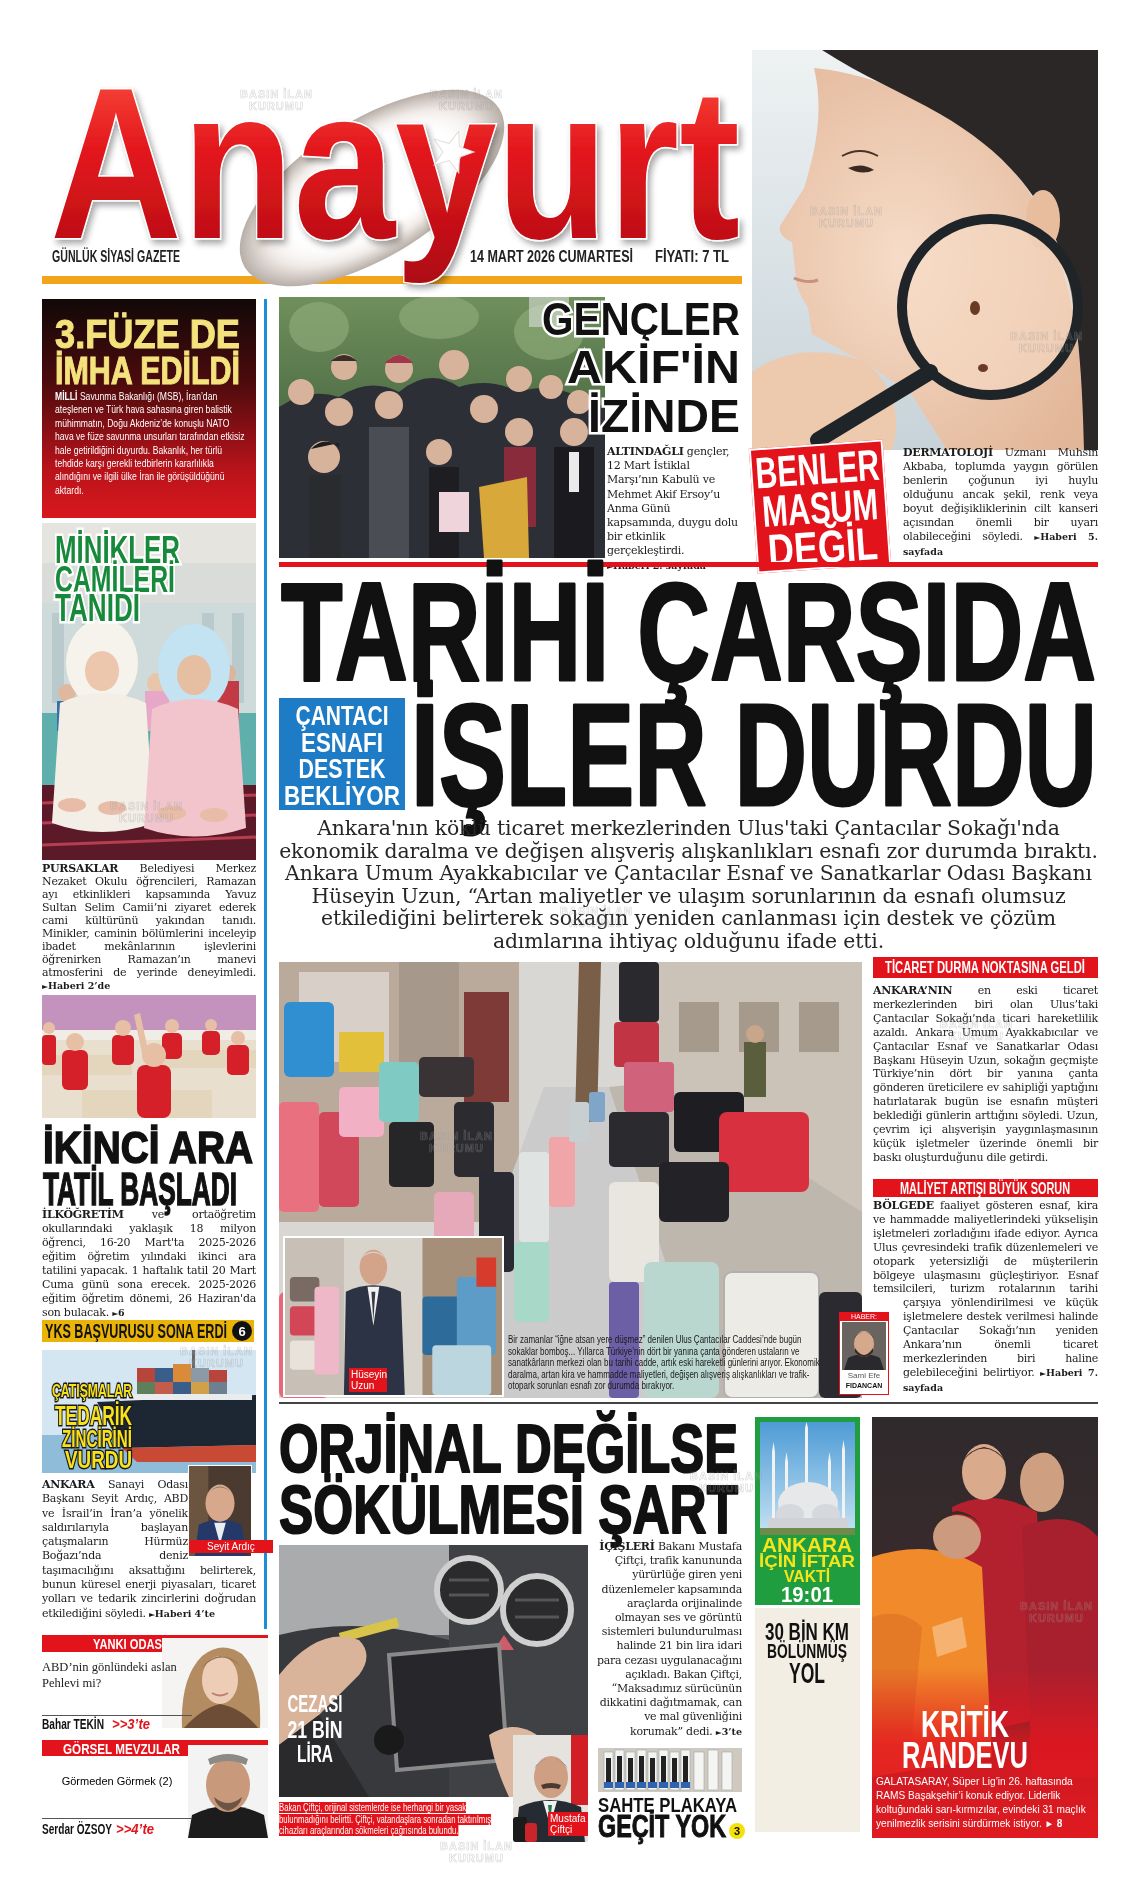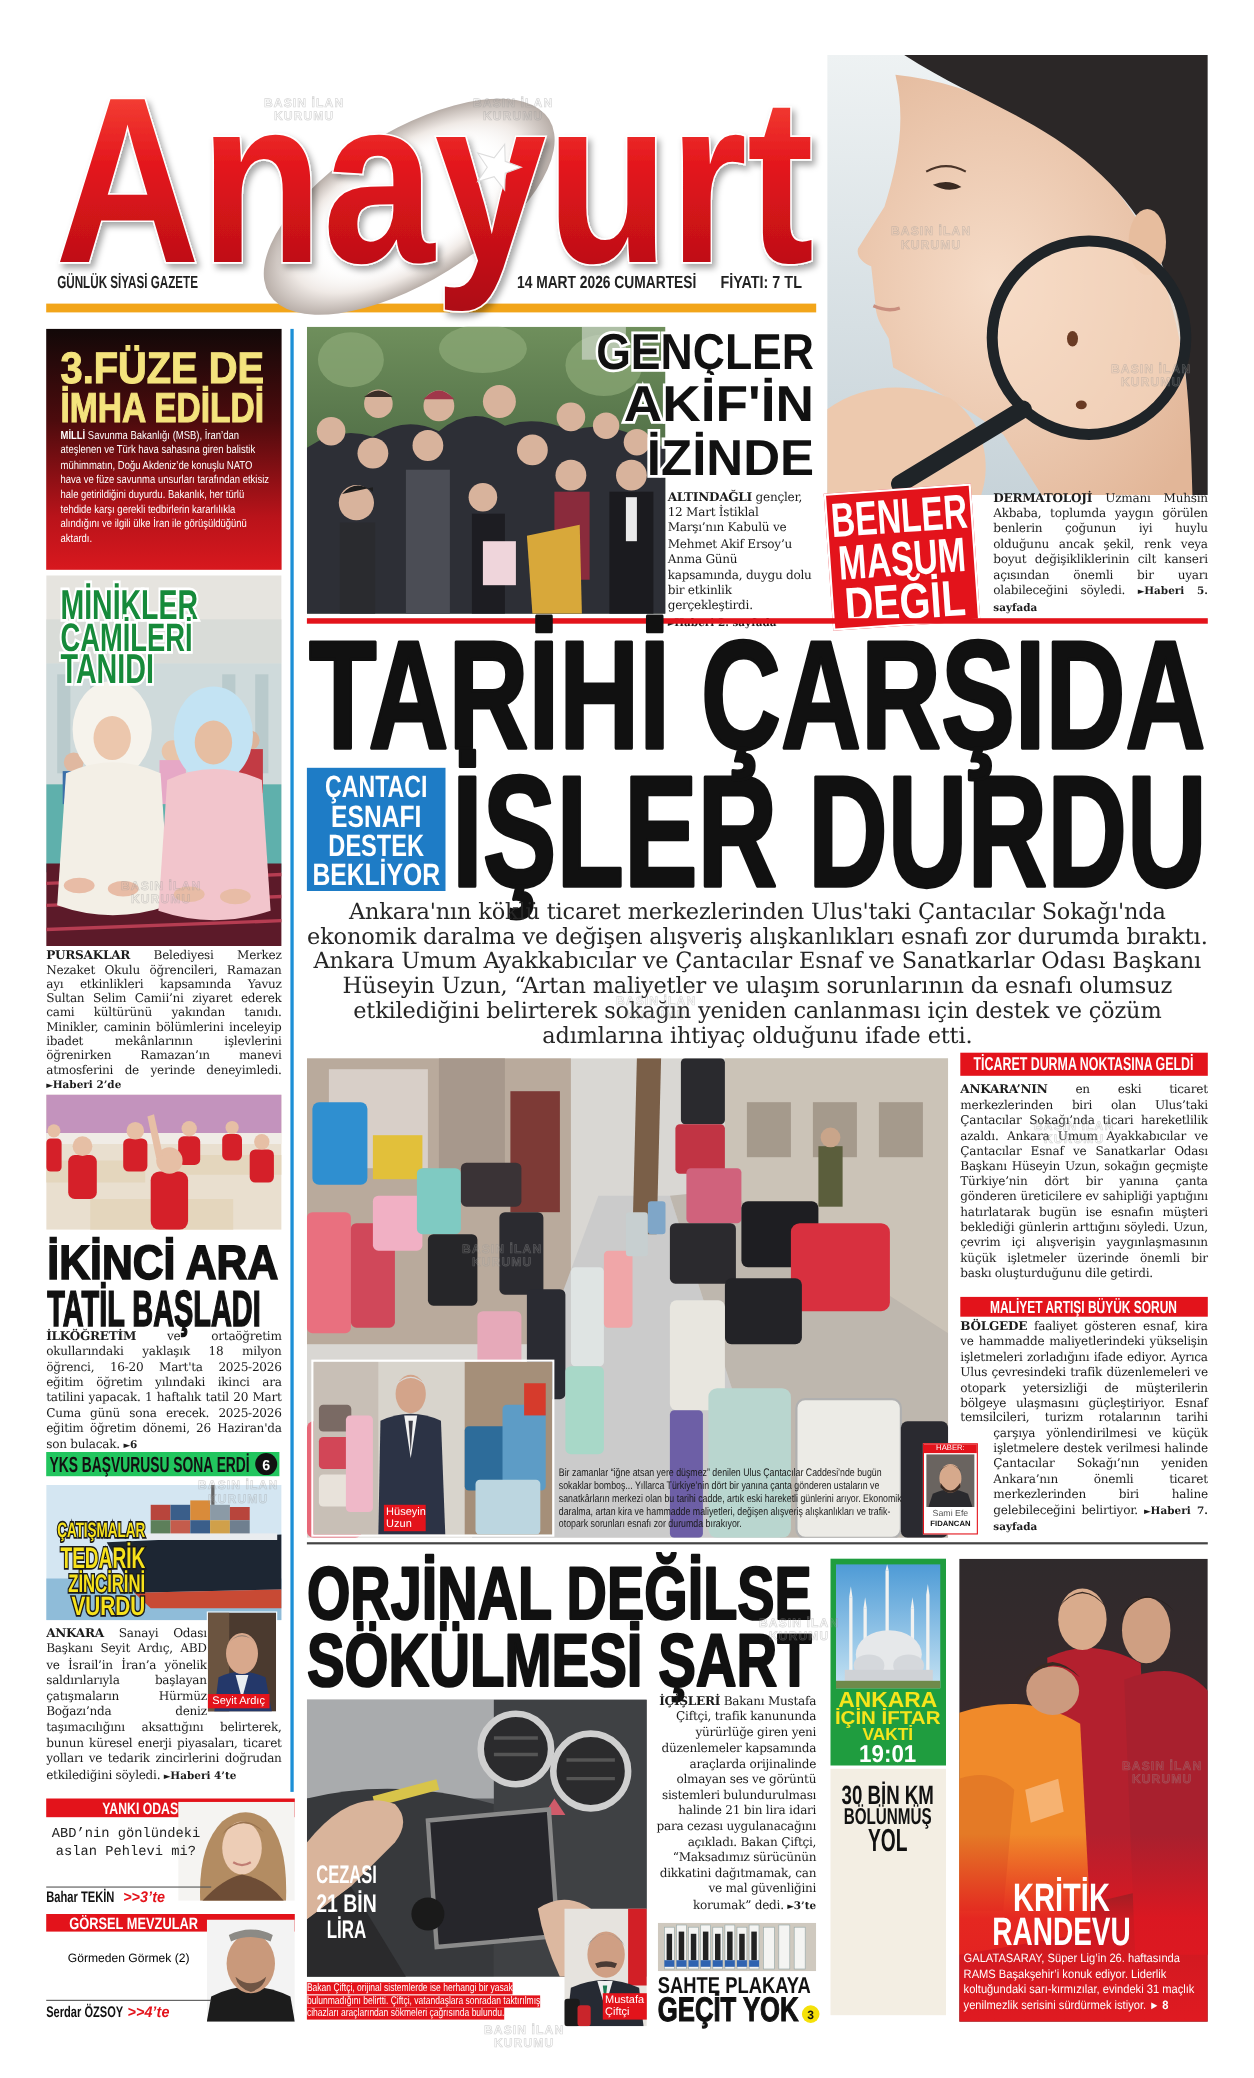--- a/index.html
+++ b/index.html
@@ -177,21 +177,21 @@
     </svg>
   </div>
   <svg class="abs hl" style="left:42px;top:1120px;" width="214" height="90" viewBox="0 0 214 90">
     <text x="1" y="43" textLength="210" lengthAdjust="spacingAndGlyphs" font-size="44" fill="#111" stroke="#111" stroke-width="1.5">İKİNCİ ARA</text>
     <text x="1" y="85" textLength="194" lengthAdjust="spacingAndGlyphs" font-size="46" fill="#111" stroke="#111" stroke-width="1.5">TATİL BAŞLADI</text>
   </svg>
   <div class="abs serif" style="left:42px;top:1208px;width:214px;">
     <span class="b">İLKÖĞRETİM</span> <span>ve ortaöğretim okullarındaki yaklaşık 18 milyon öğrenci, 16-20 Mart'ta 2025-2026 eğitim öğretim yılındaki ikinci ara tatilini yapacak. 1 haftalık tatil 20 Mart Cuma günü sona erecek. 2025-2026 eğitim öğretim dönemi, 26 Haziran'da son bulacak.</span> <span class="arrow">►</span><span class="more">6</span>
   </div>
 
-  <div class="abs" style="left:42px;top:1320px;width:212px;height:22px;background:#22c55e;">
+  <div class="abs" style="left:42px;top:1320px;width:212px;height:22px;background:#eab308;">
     <svg class="hl" width="212" height="22" viewBox="0 0 212 22">
       <text x="3" y="18" textLength="182" lengthAdjust="spacingAndGlyphs" font-size="20" fill="#111">YKS BAŞVURUSU SONA ERDİ</text>
       <circle cx="200" cy="11" r="10" fill="#111"></circle>
       <text x="200" y="16" text-anchor="middle" font-size="13" fill="#fff">6</text>
     </svg>
   </div>
 
   <div class="photo" style="left:42px;top:1350px;width:214px;height:123px;">
     <svg viewBox="0 0 214 123" preserveAspectRatio="none">
       <rect width="214" height="123" fill="#d4e6f2"></rect>
@@ -223,42 +223,42 @@
   <div class="photo" style="left:188px;top:1465px;width:64px;height:92px;border:1px solid #fff;box-sizing:border-box;">
     <svg viewBox="0 0 64 92" preserveAspectRatio="none">
       <rect width="64" height="92" fill="#4b3a2f"></rect>
       <rect x="0" y="0" width="20" height="92" fill="#6b5440"></rect>
       <path d="M6,92 L10,60 Q32,50 54,60 L60,92 Z" fill="#24386a"></path>
       <path d="M26,58 L32,80 L38,58 Z" fill="#e9eef2"></path>
       <ellipse cx="32" cy="38" rx="15" ry="19" fill="#d8a88c"></ellipse>
       <path d="M18,30 Q32,12 46,30 Q40,22 32,22 Q24,22 18,30 Z" fill="#8a7c72"></path>
     </svg>
   </div>
-  <div class="lbl" style="left:189px;top:1540px;font-size:10px;line-height:11px;padding:1px 4px;">Seyit Ardıç</div>
+  <div class="lbl" style="left:189px;top:1540px;font-size:10px;line-height:11px;padding:1px 18px;">Seyit Ardıç</div>
   <div class="abs serif" style="left:42px;top:1478px;width:214px;line-height:14.3px;">
     <div style="float:right;width:68px;height:84px;"></div>
     <span class="b">ANKARA</span> <span>Sanayi Odası Başkanı Seyit Ardıç, ABD ve İsrail’in İran’a yönelik saldırılarıyla başlayan çatışmaların Hürmüz Boğazı’nda deniz taşımacılığını aksattığını belirterek, bunun küresel enerji piyasaları, ticaret yolları ve tedarik zincirlerini doğrudan etkilediğini söyledi.</span> <span class="arrow">►</span><span class="more">Haberi 4’te</span>
   </div>
 
   <div class="bar" style="left:42px;top:1635px;width:226px;height:17px;">
     <svg class="hl" width="226" height="17" viewBox="0 0 226 17">
       <text x="51" y="14" textLength="72" lengthAdjust="spacingAndGlyphs" font-size="15" fill="#fff">YANKI ODASI</text>
     </svg>
   </div>
   <div class="photo" style="left:162px;top:1638px;width:106px;height:90px;">
     <svg viewBox="0 0 106 90" preserveAspectRatio="none">
       <rect width="106" height="90" fill="#f5f4f2"></rect>
       <path d="M20,90 Q18,40 40,18 Q60,2 80,16 Q100,36 98,90 Z" fill="#b38c62"></path>
       <ellipse cx="58" cy="42" rx="18" ry="24" fill="#edcdb6"></ellipse>
       <path d="M40,30 Q58,10 78,28 Q70,18 58,18 Q46,20 40,30 Z" fill="#9a7450"></path>
       <path d="M22,90 Q40,70 58,66 Q80,70 96,90 Z" fill="#6e4d36"></path>
       <path d="M50,55 Q58,60 66,55" stroke="#c07d73" stroke-width="2" fill="none"></path>
     </svg>
   </div>
-  <div class="abs" style="left:42px;top:1659px;width:145px;text-align:center;font-family:Liberation Mono, monospace;font-size:12.5px;line-height:16px;color:#222;">ABD’nin gönlündeki aslan Pehlevi mi?</div>
+  <div class="abs" style="left:42px;top:1659px;width:145px;font-family:Liberation Serif, serif;font-size:12.5px;line-height:16px;color:#222;">ABD’nin gönlündeki aslan Pehlevi mi?</div>
   <div class="abs" style="left:42px;top:1715px;width:150px;height:1px;background:#555;"></div>
   <svg class="abs hl" style="left:42px;top:1716px;" width="120" height="16" viewBox="0 0 120 16">
     <text x="0" y="13" textLength="62" lengthAdjust="spacingAndGlyphs" font-size="14" fill="#111">Bahar TEKİN</text>
     <text x="70" y="13" textLength="38" lengthAdjust="spacingAndGlyphs" font-size="14" font-style="italic" fill="#e3131b">&gt;&gt;3’te</text>
   </svg>
 
   <div class="bar" style="left:42px;top:1740px;width:226px;height:16px;">
     <svg class="hl" width="226" height="16" viewBox="0 0 226 16">
       <text x="21" y="14" textLength="117" lengthAdjust="spacingAndGlyphs" font-size="15" fill="#fff">GÖRSEL MEVZULAR</text>
     </svg>

